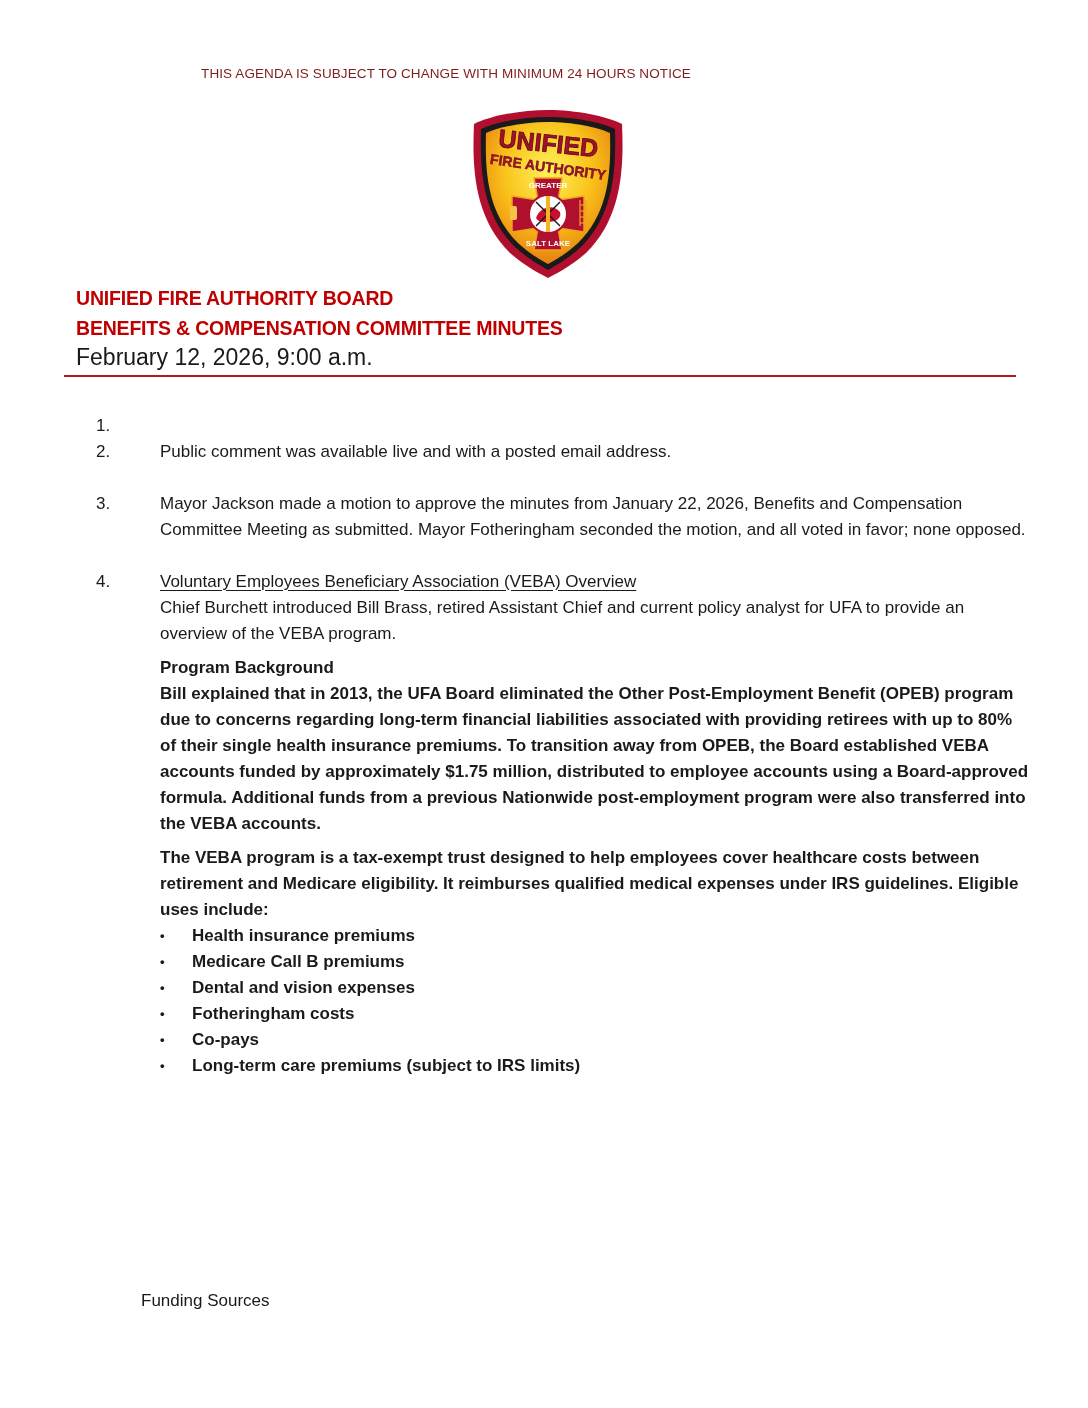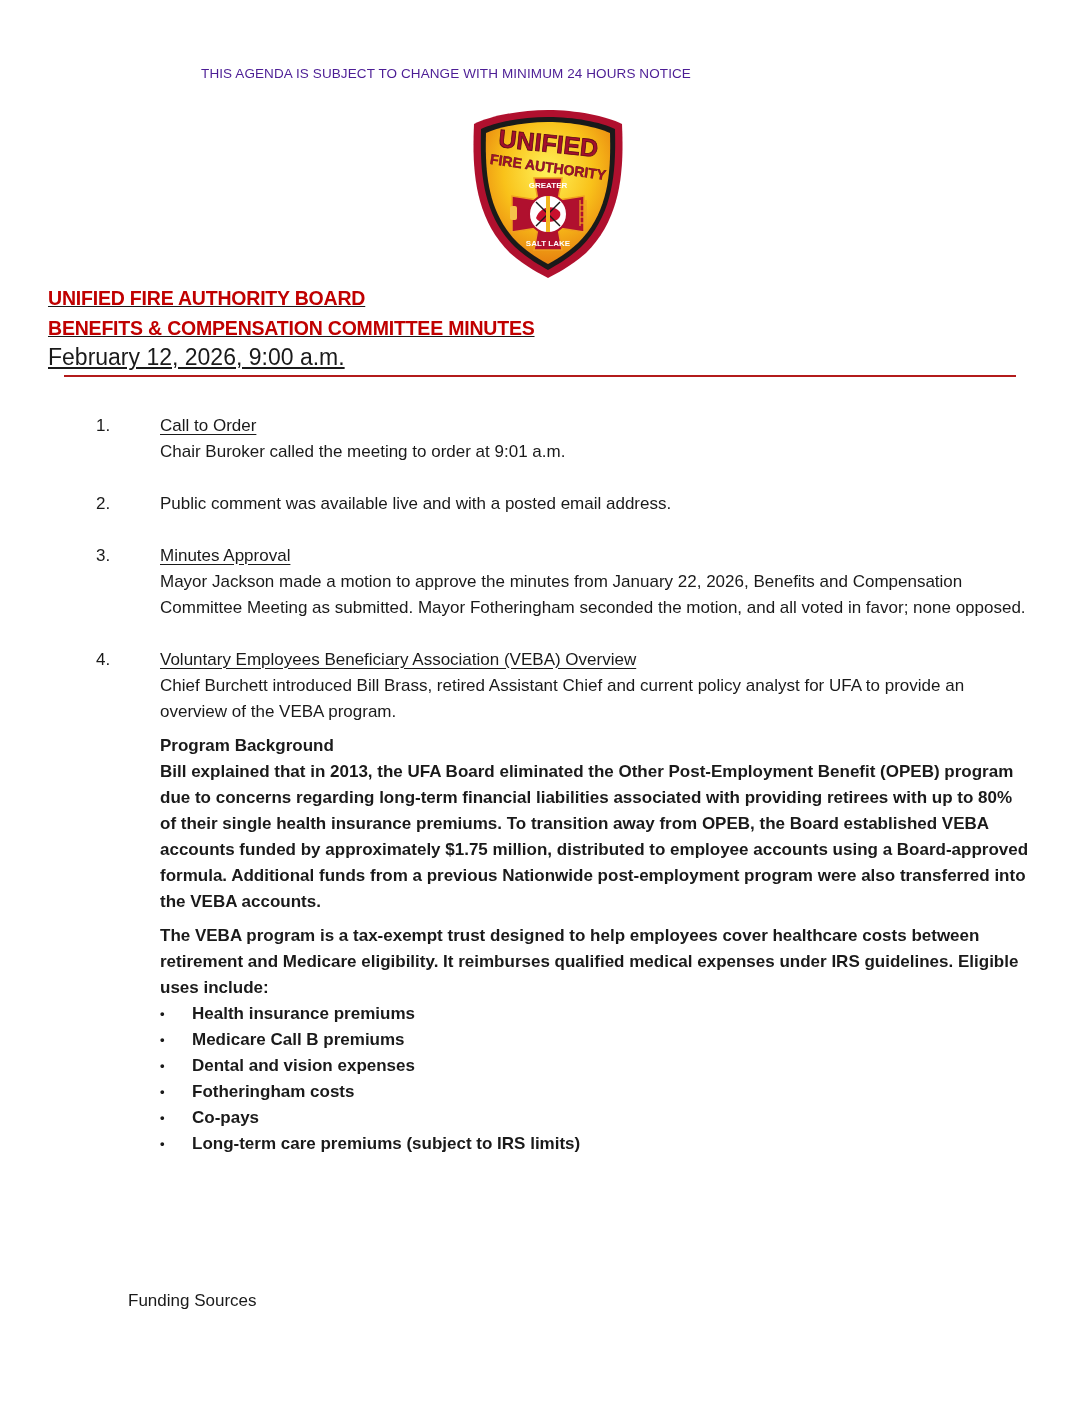--- a/index.html
+++ b/index.html
@@ -16,34 +16,33 @@
       color: #1a1a1a;
     }
     .notice {
       position: absolute;
       top: 66px;
       left: 0;
       width: 892px;
       text-align: center;
       font-size: 13.5px;
       letter-spacing: 0.1px;
-      color: #4c1d95;
+      color: #7f1d1d;
     }
     .logo {
       position: absolute;
       top: 108px;
       left: 470px;
       width: 156px;
       height: 172px;
     }
     .title-block {
       position: absolute;
-      left: 48px;
+      left: 76px;
       top: 283px;
-      text-decoration: underline;
     }
     .title-line {
       color: #c00000;
       font-weight: bold;
       font-size: 19.5px;
       line-height: 30px;
       letter-spacing: -0.2px;
       white-space: nowrap;
     }
     .date-line {
@@ -102,21 +101,21 @@
       line-height: 26px;
     }
     ul.bullets li .bullet {
       position: absolute;
       left: 0;
       top: 0;
       font-size: 13px;
     }
     .funding {
       position: absolute;
-      left: 128px;
+      left: 141px;
       top: 1288px;
       font-size: 17px;
       line-height: 26px;
     }
   </style>
 </head>
 <body>
 
 <div class="notice">THIS AGENDA IS SUBJECT TO CHANGE WITH MINIMUM 24 HOURS NOTICE</div>
 
@@ -169,37 +168,32 @@
   <div class="title-line">BENEFITS &amp; COMPENSATION COMMITTEE MINUTES</div>
   <div class="date-line">February 12, 2026, 9:00 a.m.</div>
 </div>
 
 <div class="rule"></div>
 
 <div class="content">
 
   <div class="item">
     <div class="item-num">1.</div>
-    <div class="item-body">
-      <div class="item-heading">Call to Order</div>
-      <p class="para">Chair Buroker called the meeting to order at 9:01 a.m.</p>
-    </div>
   </div>
 
   <div class="item">
     <div class="item-num">2.</div>
     <div class="item-body">
       <p class="para">Public comment was available live and with a posted email address.</p>
     </div>
   </div>
 
   <div class="item">
     <div class="item-num">3.</div>
     <div class="item-body">
-      <div class="item-heading">Minutes Approval</div>
       <p class="para">Mayor Jackson made a motion to approve the minutes from January 22, 2026, Benefits and Compensation Committee Meeting as submitted. Mayor Fotheringham seconded the motion, and all voted in favor; none opposed.</p>
     </div>
   </div>
 
   <div class="item">
     <div class="item-num">4.</div>
     <div class="item-body">
       <div class="item-heading">Voluntary Employees Beneficiary Association (VEBA) Overview</div>
       <p class="para">Chief Burchett introduced Bill Brass, retired Assistant Chief and current policy analyst for UFA to provide an overview of the VEBA program.</p>
 

